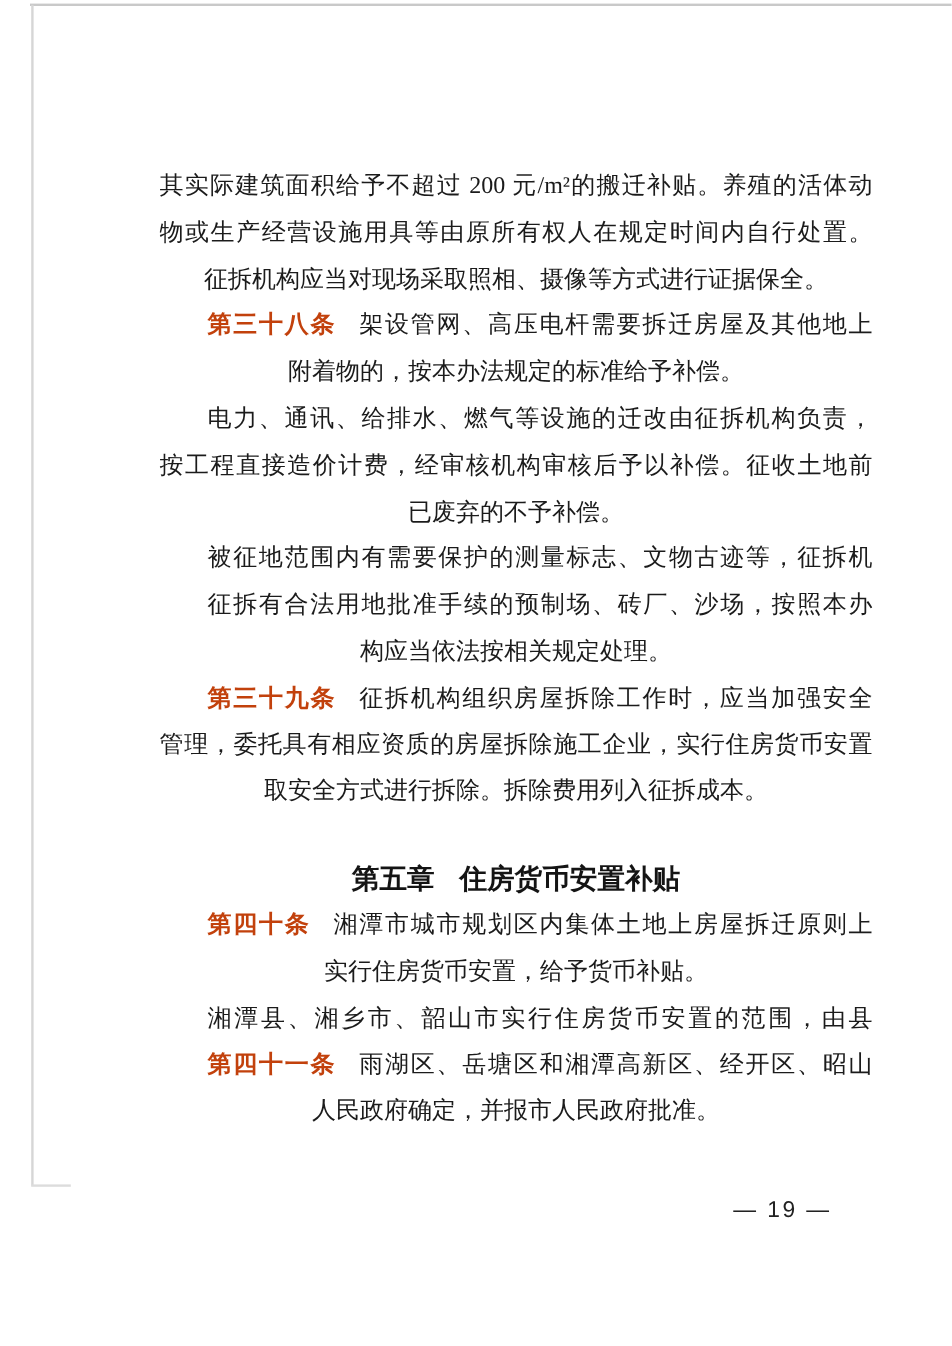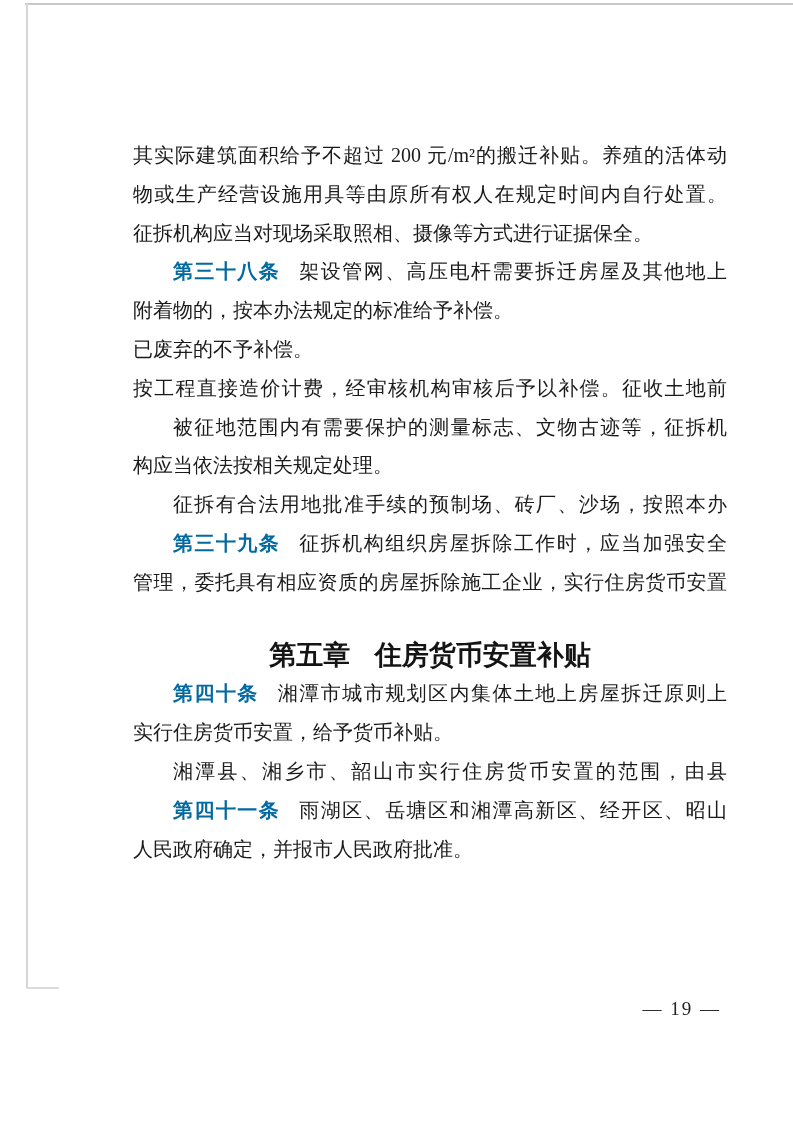--- a/index.html
+++ b/index.html
@@ -41,88 +41,90 @@
     top: 136px;
     width: 594px;
     font-size: 20px;
     line-height: 38.8px;
     color: #1b1b1b;
   }
   .line {
     margin: 0;
     height: 38.8px;
     overflow: hidden;
-    text-align: left;
+    text-align: center;
   }
   .full {
     text-align: justify;
     text-align-last: justify;
   }
   .indent {
     text-indent: 2em;
   }
   .term {
     font-weight: 700;
     font-family: Liberation Sans, sans-serif;
     margin-right: 0.95em;
-    color: #0369a1;
+    color: #c2410c;
   }
   .chapter {
     margin: 34px 0 0 0;
     height: 38.8px;
     line-height: 38.8px;
     text-align: center;
-    font-size: 27px;
+    font-size: 23px;
     font-weight: 700;
     font-family: "Liberation Sans", "DejaVu Sans", sans-serif;
     color: #141414;
   }
   .chapter .chapter-num {
     margin-right: 0.9em;
   }
   .pageno {
     position: absolute;
     left: 558px;
     top: 998px;
     width: 138px;
-    text-align: right;
+    text-align: center;
     font-size: 19px;
     letter-spacing: 2px;
     color: #222222;
-    font-family: Liberation Serif, serif;
+    font-family: Liberation Sans, sans-serif;
   }
 </style>
 </head>
 <body>
 
 <div class="page">
 
   <div class="edge-top"></div>
   <div class="edge-left"></div>
   <div class="edge-stub"></div>
 
   <main class="textblock">
 
     <p class="line full"><span>其实际建筑面积给予不超过 200 元/m²的搬迁补贴。养殖的活体动</span></p>
     <p class="line full"><span>物或生产经营设施用具等由原所有权人在规定时间内自行处置。</span></p>
     <p class="line"><span>征拆机构应当对现场采取照相、摄像等方式进行证据保全。</span></p>
 
     <p class="line full indent"><span class="term">第三十八条</span><span>架设管网、高压电杆需要拆迁房屋及其他地上</span></p>
     <p class="line"><span>附着物的，按本办法规定的标准给予补偿。</span></p>
 
+    <p class="line full indent"><span>电力、通讯、给排水、燃气等设施的迁改由征拆机构负责，</span></p>
+    <p class="line full"><span>按工程直接造价计费，经审核机构审核后予以补偿。征收土地前</span></p>
     <p class="line"><span>已废弃的不予补偿。</span></p>
-    <p class="line full"><span>按工程直接造价计费，经审核机构审核后予以补偿。征收土地前</span></p>
 
     <p class="line full indent"><span>被征地范围内有需要保护的测量标志、文物古迹等，征拆机</span></p>
+    <p class="line full indent"><span>征拆有合法用地批准手续的预制场、砖厂、沙场，按照本办</span></p>
+
     <p class="line"><span>构应当依法按相关规定处理。</span></p>
-
-    <p class="line full indent"><span>征拆有合法用地批准手续的预制场、砖厂、沙场，按照本办</span></p>
 
     <p class="line full indent"><span class="term">第三十九条</span><span>征拆机构组织房屋拆除工作时，应当加强安全</span></p>
     <p class="line full"><span>管理，委托具有相应资质的房屋拆除施工企业，实行住房货币安置</span></p>
+    <p class="line"><span>取安全方式进行拆除。拆除费用列入征拆成本。</span></p>
 
     <h2 class="chapter"><span class="chapter-num">第五章</span><span>住房货币安置补贴</span></h2>
 
     <p class="line full indent"><span class="term">第四十条</span><span>湘潭市城市规划区内集体土地上房屋拆迁原则上</span></p>
     <p class="line"><span>实行住房货币安置，给予货币补贴。</span></p>
 
     <p class="line full indent"><span>湘潭县、湘乡市、韶山市实行住房货币安置的范围，由县（市）</span></p>
     <p class="line full indent"><span class="term">第四十一条</span><span>雨湖区、岳塘区和湘潭高新区、经开区、昭山</span></p>
 
     <p class="line"><span>人民政府确定，并报市人民政府批准。</span></p>

